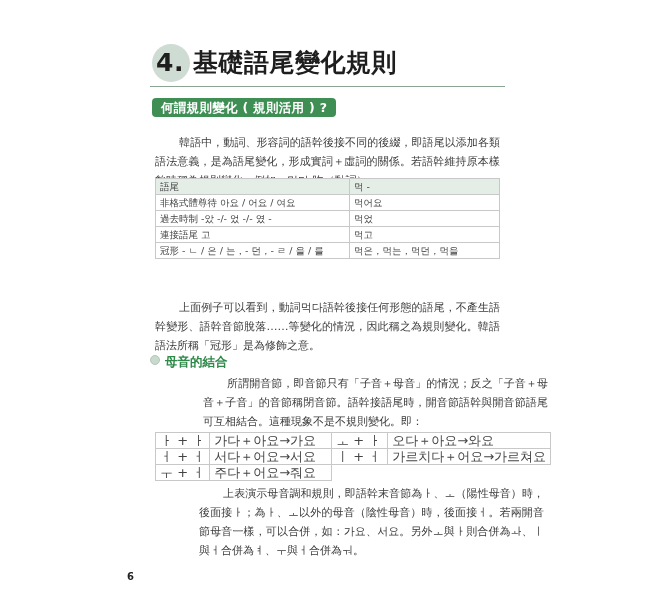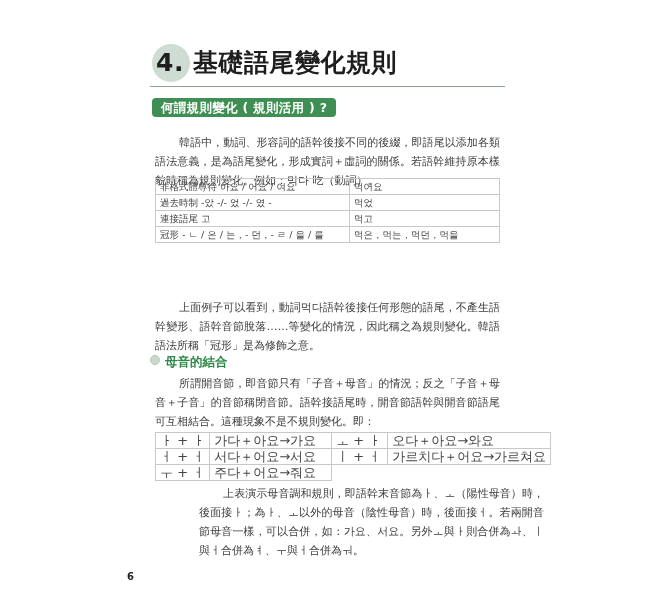--- a/index.html
+++ b/index.html
@@ -70,20 +70,24 @@
     <div class="chapter-title">4. 基礎語尾變化規則</div>
     <div class="title-rule"></div>
   </div>
 
   <div class="pill">何謂規則變化 ( 規則活用 ) ?</div>
 
   <div class="para" style="top:126px;margin-top:7px;"><span class="indent"></span><span>韓語中，動詞、形容詞的語幹後接不同的後綴，即語尾以添加各類語法意義，是為語尾變化，形成實詞＋虛詞的關係。若語幹維持原本樣貌時稱為規則變化。例如：먹다 吃（動詞）。</span></div>
 
   <table class="t1">
     <tbody>
+        <tr class="head">
+      <td class="c1">語尾</td>
+      <td>먹 -</td>
+    </tr>
     <tr>
       <td class="c1">非格式體尊待 아요 / 어요 / 여요</td>
       <td>먹어요</td>
     </tr>
     <tr>
       <td class="c1">過去時制 -았 -/- 었 -/- 였 -</td>
       <td>먹었</td>
     </tr>
     <tr>
       <td class="c1">連接語尾 고</td>
@@ -93,21 +97,21 @@
       <td class="c1">冠形 - ㄴ / 은 / 는，- 던，- ㄹ / 을 / 를</td>
       <td>먹은，먹는，먹던，먹을</td>
     </tr>
   </tbody>
     </table>
 
   <div class="para" style="top:298px;"><span class="indent"></span><span>上面例子可以看到，動詞먹다語幹後接任何形態的語尾，不產生語幹變形、語幹音節脫落……等變化的情況，因此稱之為規則變化。韓語語法所稱「冠形」是為修飾之意。</span></div>
 
   <div class="subhead"><span class="dot"></span><span>母音的結合</span></div>
 
-  <div class="para" style="top:374px;"><span class="indent"></span><span>所謂開音節，即音節只有「子音＋母音」的情況；反之「子音＋母音＋子音」的音節稱閉音節。語幹接語尾時，開音節語幹與開音節語尾可互相結合。這種現象不是不規則變化。即：</span></div>
+  <div class="para" style="top:374px;margin-left:48px;"><span class="indent"></span><span>所謂開音節，即音節只有「子音＋母音」的情況；反之「子音＋母音＋子音」的音節稱閉音節。語幹接語尾時，開音節語幹與開音節語尾可互相結合。這種現象不是不規則變化。即：</span></div>
 
   <table class="t2">
     <tbody>
         <tr>
       <td class="v">ㅏ + ㅏ</td>
       <td class="e">가다＋아요→가요</td>
       <td class="v2">ㅗ + ㅏ</td>
       <td class="e2">오다＋아요→와요</td>
     </tr>
     <tr>

